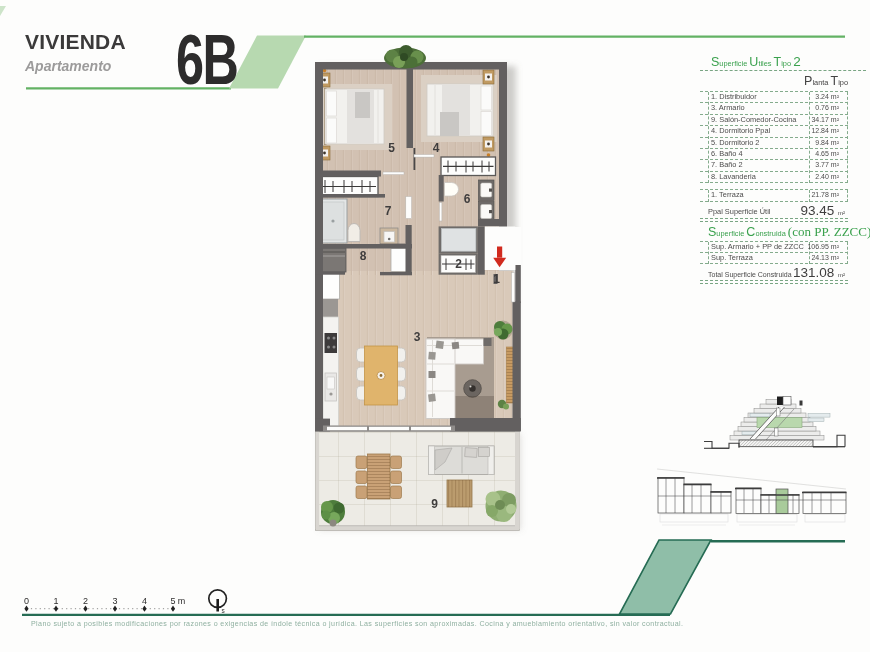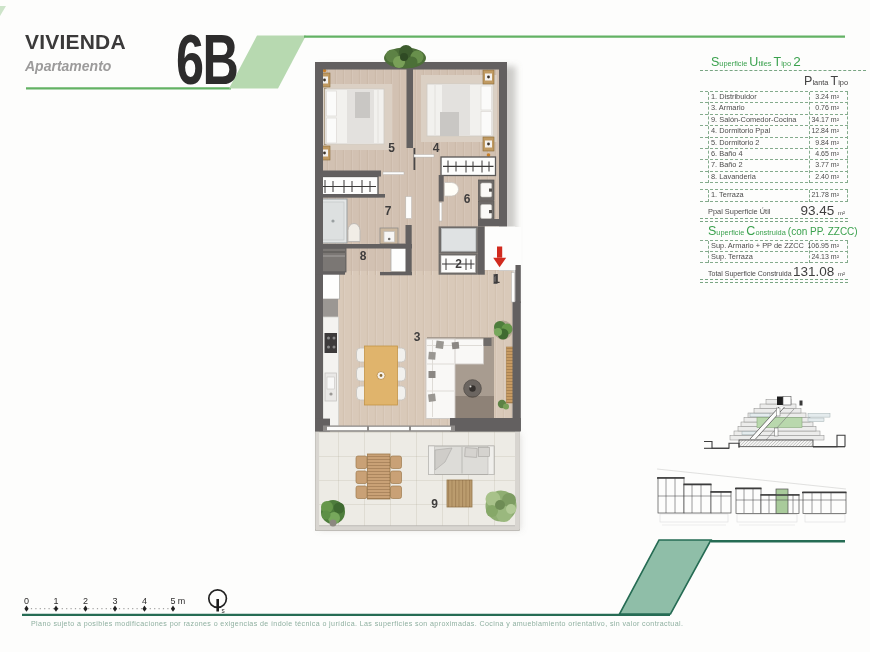--- a/index.html
+++ b/index.html
@@ -481,21 +481,21 @@
           <span class="nm">1. Terraza</span>
           <span class="vl">21.78 m²</span>
         </div>
   </div>
   <div style="position:relative;height:15px;margin-top:1px;">
     <span style="position:absolute;left:8px;bottom:2px;">Ppal Superficie Útil</span>
     <span style="position:absolute;right:3px;bottom:0px;font-size:13.5px;color:#3f3e3e;">93.45 <span style="font-size:6px;">m²</span></span>
   </div>
   <div class="dash" style="border-top-width:1.7px;"></div>
   <div class="dash" style="margin-top:2px;"></div>
-  <div class="gh" style="margin-left:8px;margin-top:4px;"><span class="b1">S</span>uperficie <span class="b1">C</span>onstruida <span style="font-size:10px;">(con PP. ZZCC)</span></div>
+  <div class="gh" style="margin-left:8px;margin-top:4px;"><span class="b1">S</span>uperficie <span class="b1">C</span>onstruida <span style="font-size:13px;font-family:Liberation Serif, serif;">(con PP. ZZCC)</span></div>
   <div id="t3" style="position:relative;margin-top:2px;border-top:1px dashed #84ab8c;">
     <div class="vsep" style="left:109px;top:0;height:22.8px;"></div>
         <div class="vsep" style="left:8px;top:0;height:22.8px;"></div>
         <div class="vsep" style="right:0.5px;top:0;height:22.8px;"></div>
     <div class="row">
           <span class="nm">Sup. Armario + PP de ZZCC</span>
           <span class="vl">106.95 m²</span>
         </div>
     <div class="row">
           <span class="nm">Sup. Terraza</span>

